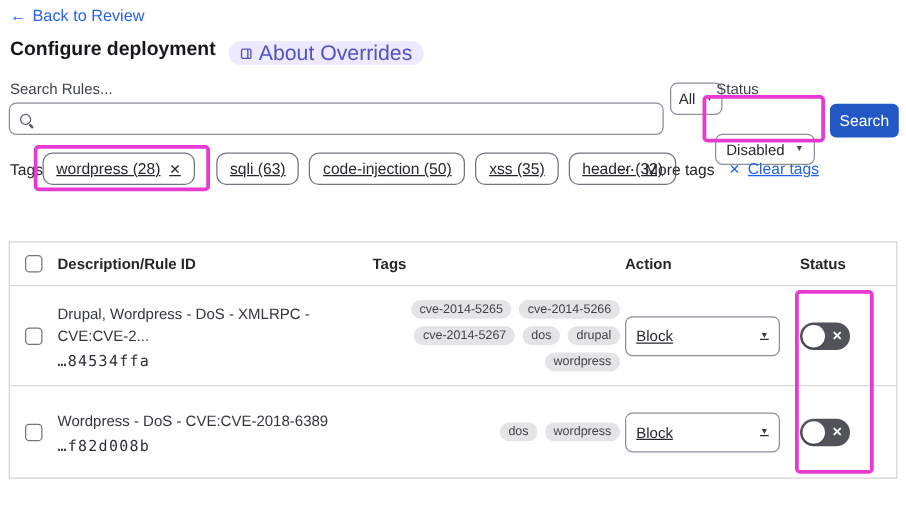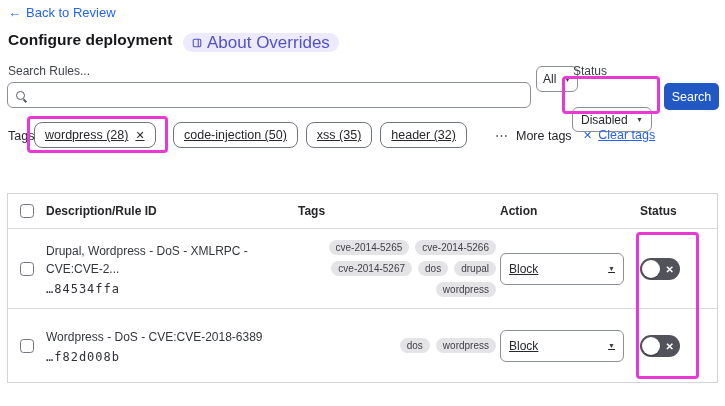--- a/index.html
+++ b/index.html
@@ -108,20 +108,21 @@
   <button class="btn-primary">Search</button>
 
   <div class="tags-label">Tags:</div>
 
   <div class="pill selected-pill">
     <span>wordpress (28)</span>
     <span class="x-glyph">✕</span>
   </div>
 
   <div class="pill-row">
+      <span class="pill">sqli (63)</span>
       <span class="pill">code-injection (50)</span>
       <span class="pill">xss (35)</span>
       <span class="pill">header (32)</span>
     </div>
 
   <div class="more-tags">
     <span class="ellipsis-icon">⋯</span>
     <span>More tags</span>
   </div>
 

